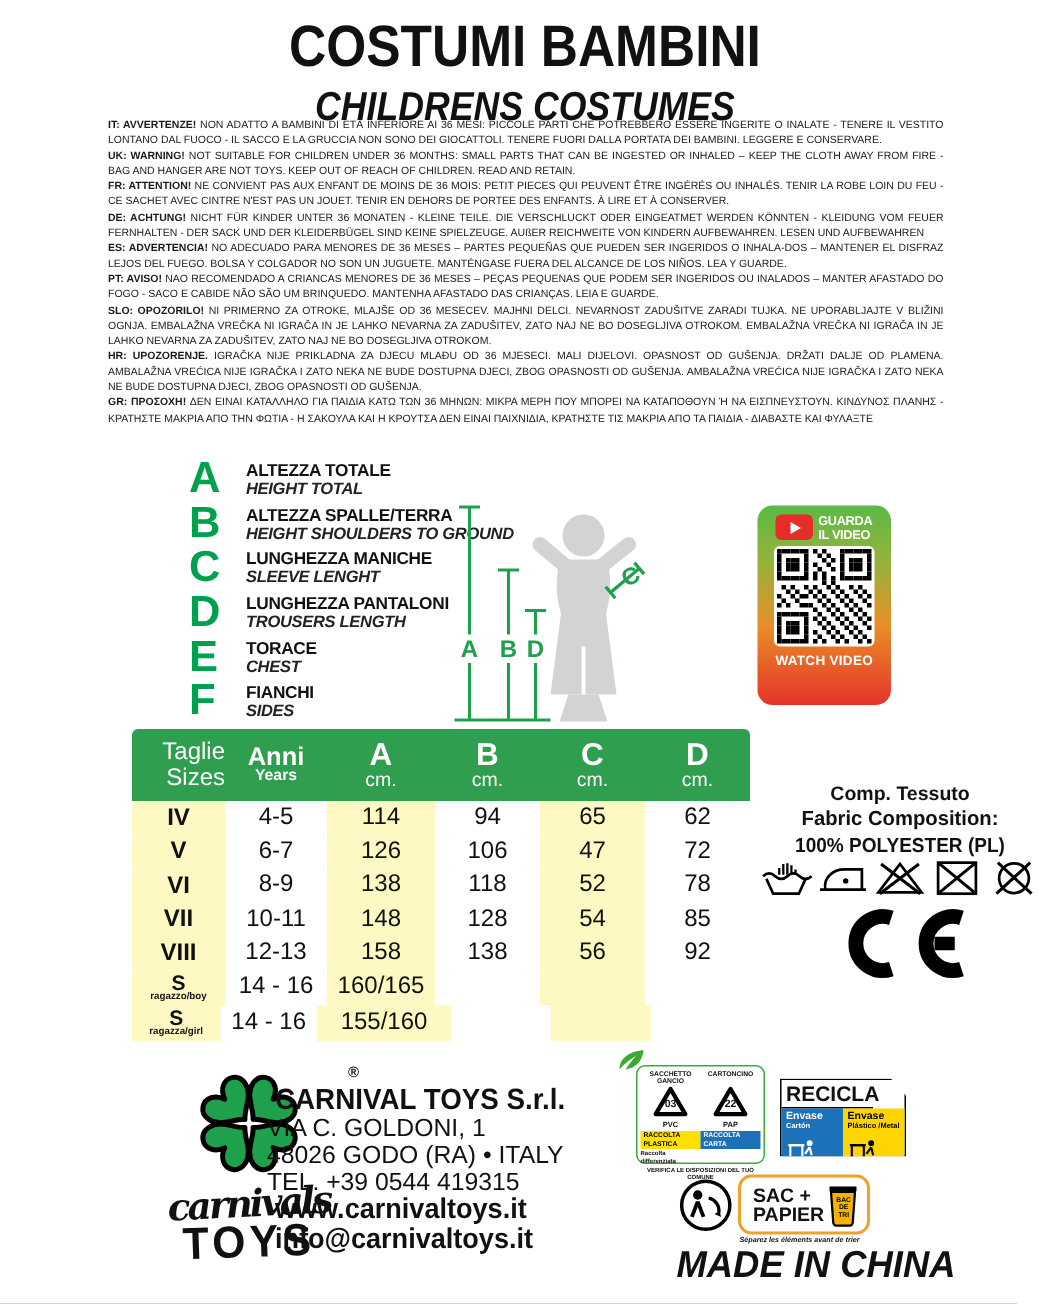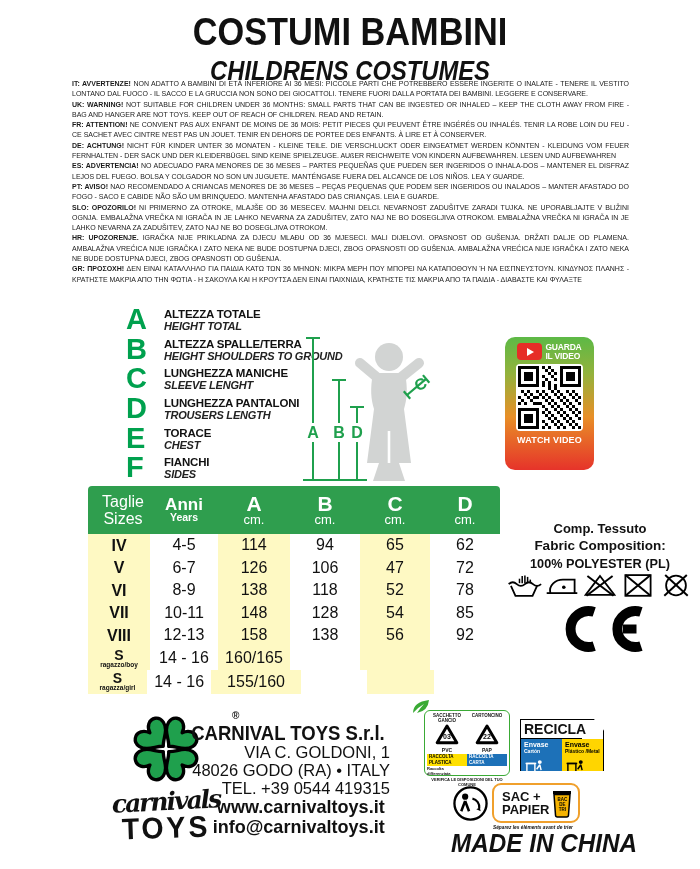--- a/index.html
+++ b/index.html
@@ -34,21 +34,21 @@
   .qr-top-text{color:#fff;font-weight:800;font-size:8.5px;line-height:8.5px;letter-spacing:-.2px}
   .qr-box{background:#fff;border-radius:4px;padding:2px;margin-top:4px}
   #qr-grid{display:grid;grid-template-columns:repeat(21,3px);grid-auto-rows:3px}
   #qr-grid .on{background:#000}
   .qr-bottom{color:#fff;font-weight:800;font-size:9px;margin-top:4px;letter-spacing:.2px}
 
   
   .stable{left:88px;top:486px;width:412px}
   .thead{display:flex;background:#2f9e4e;color:#fff;height:48px;border-radius:4px 4px 0 0}
   .th{display:flex;flex-direction:column;align-items:center;justify-content:center}
-  .th.first{align-items:center;padding-left:8px}
+  .th.first{align-items:flex-end;padding-left:8px}
   .th .h16{font-size:16px;line-height:17px;font-weight:500}
   .th .hb{font-size:17px;line-height:15px;font-weight:800}
   .th .hs{font-size:10.5px;line-height:11px;font-weight:700}
   .th .hl{font-size:21px;line-height:19px;font-weight:800}
   .th .hcm{font-size:13px;line-height:13px;font-weight:500}
   .tr{display:flex;height:22.5px}
   .tr.tall{height:23.5px}
   .td{display:flex;flex-direction:column;align-items:center;justify-content:center;font-size:16px;font-weight:500}
   .td.shade{background:#fef9c3}
   .td .sz{font-weight:800;font-size:16px;line-height:15px}
@@ -57,21 +57,21 @@
 
   
   .fabric{left:505px;top:520px;width:190px;text-align:center;font-weight:800}
   .fabric .f1{font-size:13px;line-height:17px}
   .fabric .f2{font-size:13.5px;line-height:18px}
   .fabric .f3{font-size:13.5px;line-height:18px;transform:scaleX(.94)}
   .care{left:505px;top:571px;width:190px;display:flex;justify-content:center;gap:2px}
   .ce{left:560px;top:603px}
 
   
-  .companytext{left:178px;top:723px;width:212px;text-align:right}
+  .companytext{left:178px;top:723px;width:212px;text-align:left}
   .c-name{font-size:19.5px;font-weight:800;line-height:21px;transform:scaleX(.95)}
   .c-line{font-size:16.5px;font-weight:500;line-height:17.8px}
   .c-bold{font-size:19px;font-weight:800;line-height:19.5px;transform:scaleX(.95)}
   .logo{left:84px;top:710px;width:164px;text-align:center}
   .logo .reg{position:absolute;left:88px;top:2px;font-size:10px;font-weight:700}
   .script1{font-family:"DejaVu Serif",serif;font-style:italic;font-weight:900;font-size:25px;line-height:24px;letter-spacing:-2px;transform:rotate(-3deg)}
   .script2{font-weight:900;font-size:30px;line-height:28px;letter-spacing:3px;transform:rotate(-2deg) scaleX(.95)}
 
   
   .recbox{left:424px;top:710px;width:86px;height:66px;border:1.5px solid #3aaa35;border-radius:6px;padding:2px 2px 1px}

